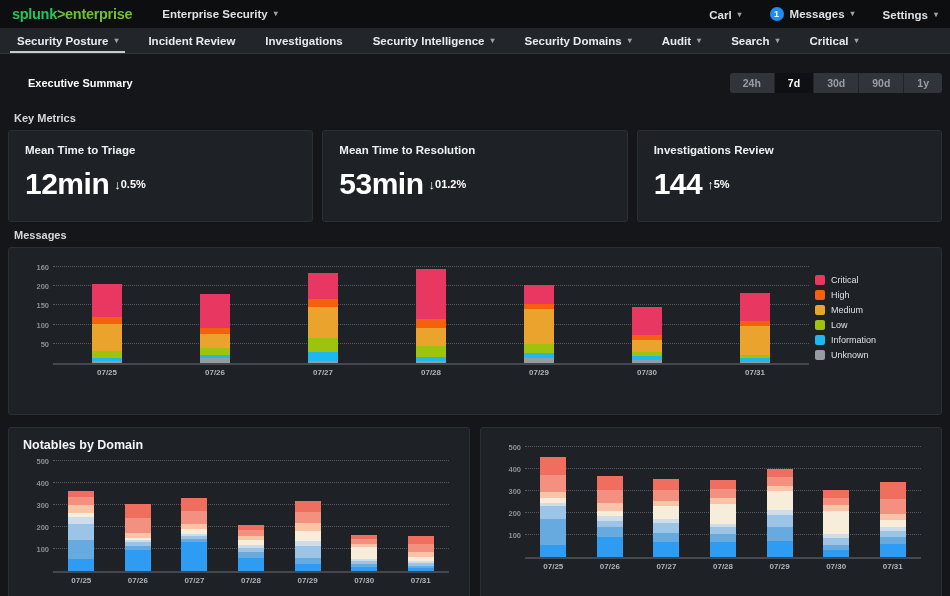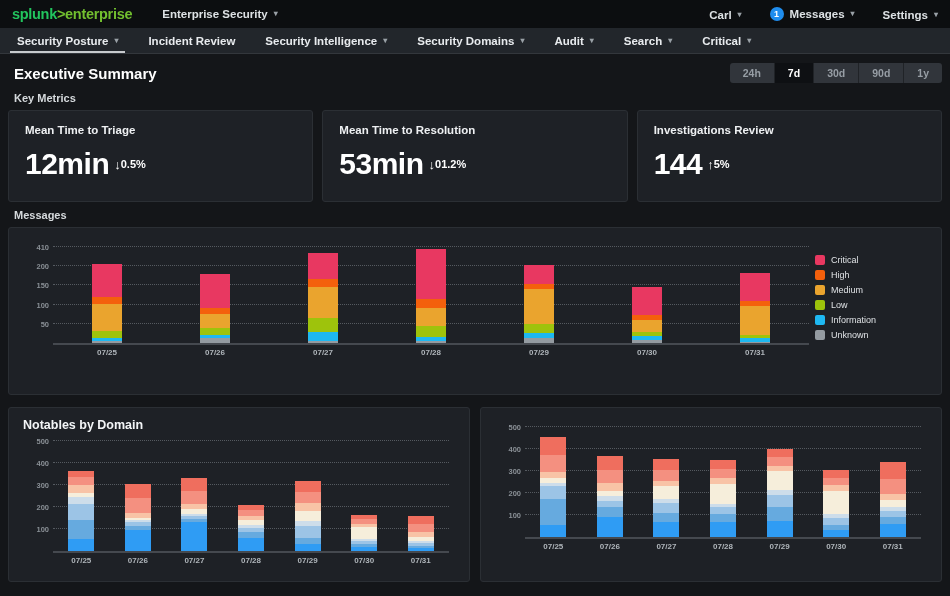--- a/index.html
+++ b/index.html
@@ -37,21 +37,21 @@
     position: relative; display: flex; align-items: center; gap: 6px;
     padding: 0 15px; font-size: 11.5px; font-weight: bold; color: #e8ebee; cursor: pointer;
   }
   .nav-item.active::after {
     content: ""; position: absolute; left: 8px; right: 8px; bottom: 0;
     height: 2px; background: #c7cacd;
   }
 
   
   .page-header { display: flex; align-items: center; padding: 9px 8px 2px 14px; }
-  .page-title { font-size: 15px; font-weight: bold; color: #ffffff; margin: 0; }
+  .page-title { font-size: 11px; font-weight: bold; color: #ffffff; margin: 14px; }
   .timerange { margin-left: auto; display: flex; }
   .tr-btn {
     background: #31353b; border: 0; border-right: 1px solid #202327;
     color: #979ea5; font-size: 10.5px; font-weight: bold;
     padding: 4px 13px; cursor: pointer; font-family: inherit;
   }
   .tr-btn:first-child { border-radius: 3px 0 0 3px; }
   .tr-btn:last-child { border-radius: 0 3px 3px 0; border-right: 0; }
   .tr-btn.selected { background: #0e1013; color: #ffffff; }
 
@@ -131,20 +131,23 @@
 
 <div class="navbar">
     <div class="nav-item active">
       <span>Security Posture</span>
       <span class="caret">▾</span>
     </div>
     <div class="nav-item">
       <span>Incident Review</span>
     </div>
     <div class="nav-item">
+      <span>Investigations</span>
+    </div>
+    <div class="nav-item">
       <span>Security Intelligence</span>
       <span class="caret">▾</span>
     </div>
     <div class="nav-item">
       <span>Security Domains</span>
       <span class="caret">▾</span>
     </div>
     <div class="nav-item">
       <span>Audit</span>
       <span class="caret">▾</span>
@@ -217,21 +220,21 @@
           <div class="gridline" style="bottom: 40%;">
             <span class="ytick">100</span>
           </div>
           <div class="gridline" style="bottom: 60%;">
             <span class="ytick">150</span>
           </div>
           <div class="gridline" style="bottom: 80%;">
             <span class="ytick">200</span>
           </div>
           <div class="gridline" style="bottom: 100%;">
-            <span class="ytick">410</span>
+            <span class="ytick">160</span>
           </div>
           <div class="bars">
             <div class="col">
               <div class="stack" style="width: 30px;">
                 <div class="seg" style="height: 34%; background: rgb(232, 56, 97);"></div>
                 <div class="seg" style="height: 7.2%; background: rgb(244, 96, 12);"></div>
                 <div class="seg" style="height: 28%; background: rgb(234, 164, 46);"></div>
                 <div class="seg" style="height: 7.6%; background: rgb(158, 195, 12);"></div>
                 <div class="seg" style="height: 3.6%; background: rgb(30, 184, 241);"></div>
                 <div class="seg" style="height: 1.6%; background: rgb(148, 155, 161);"></div>

